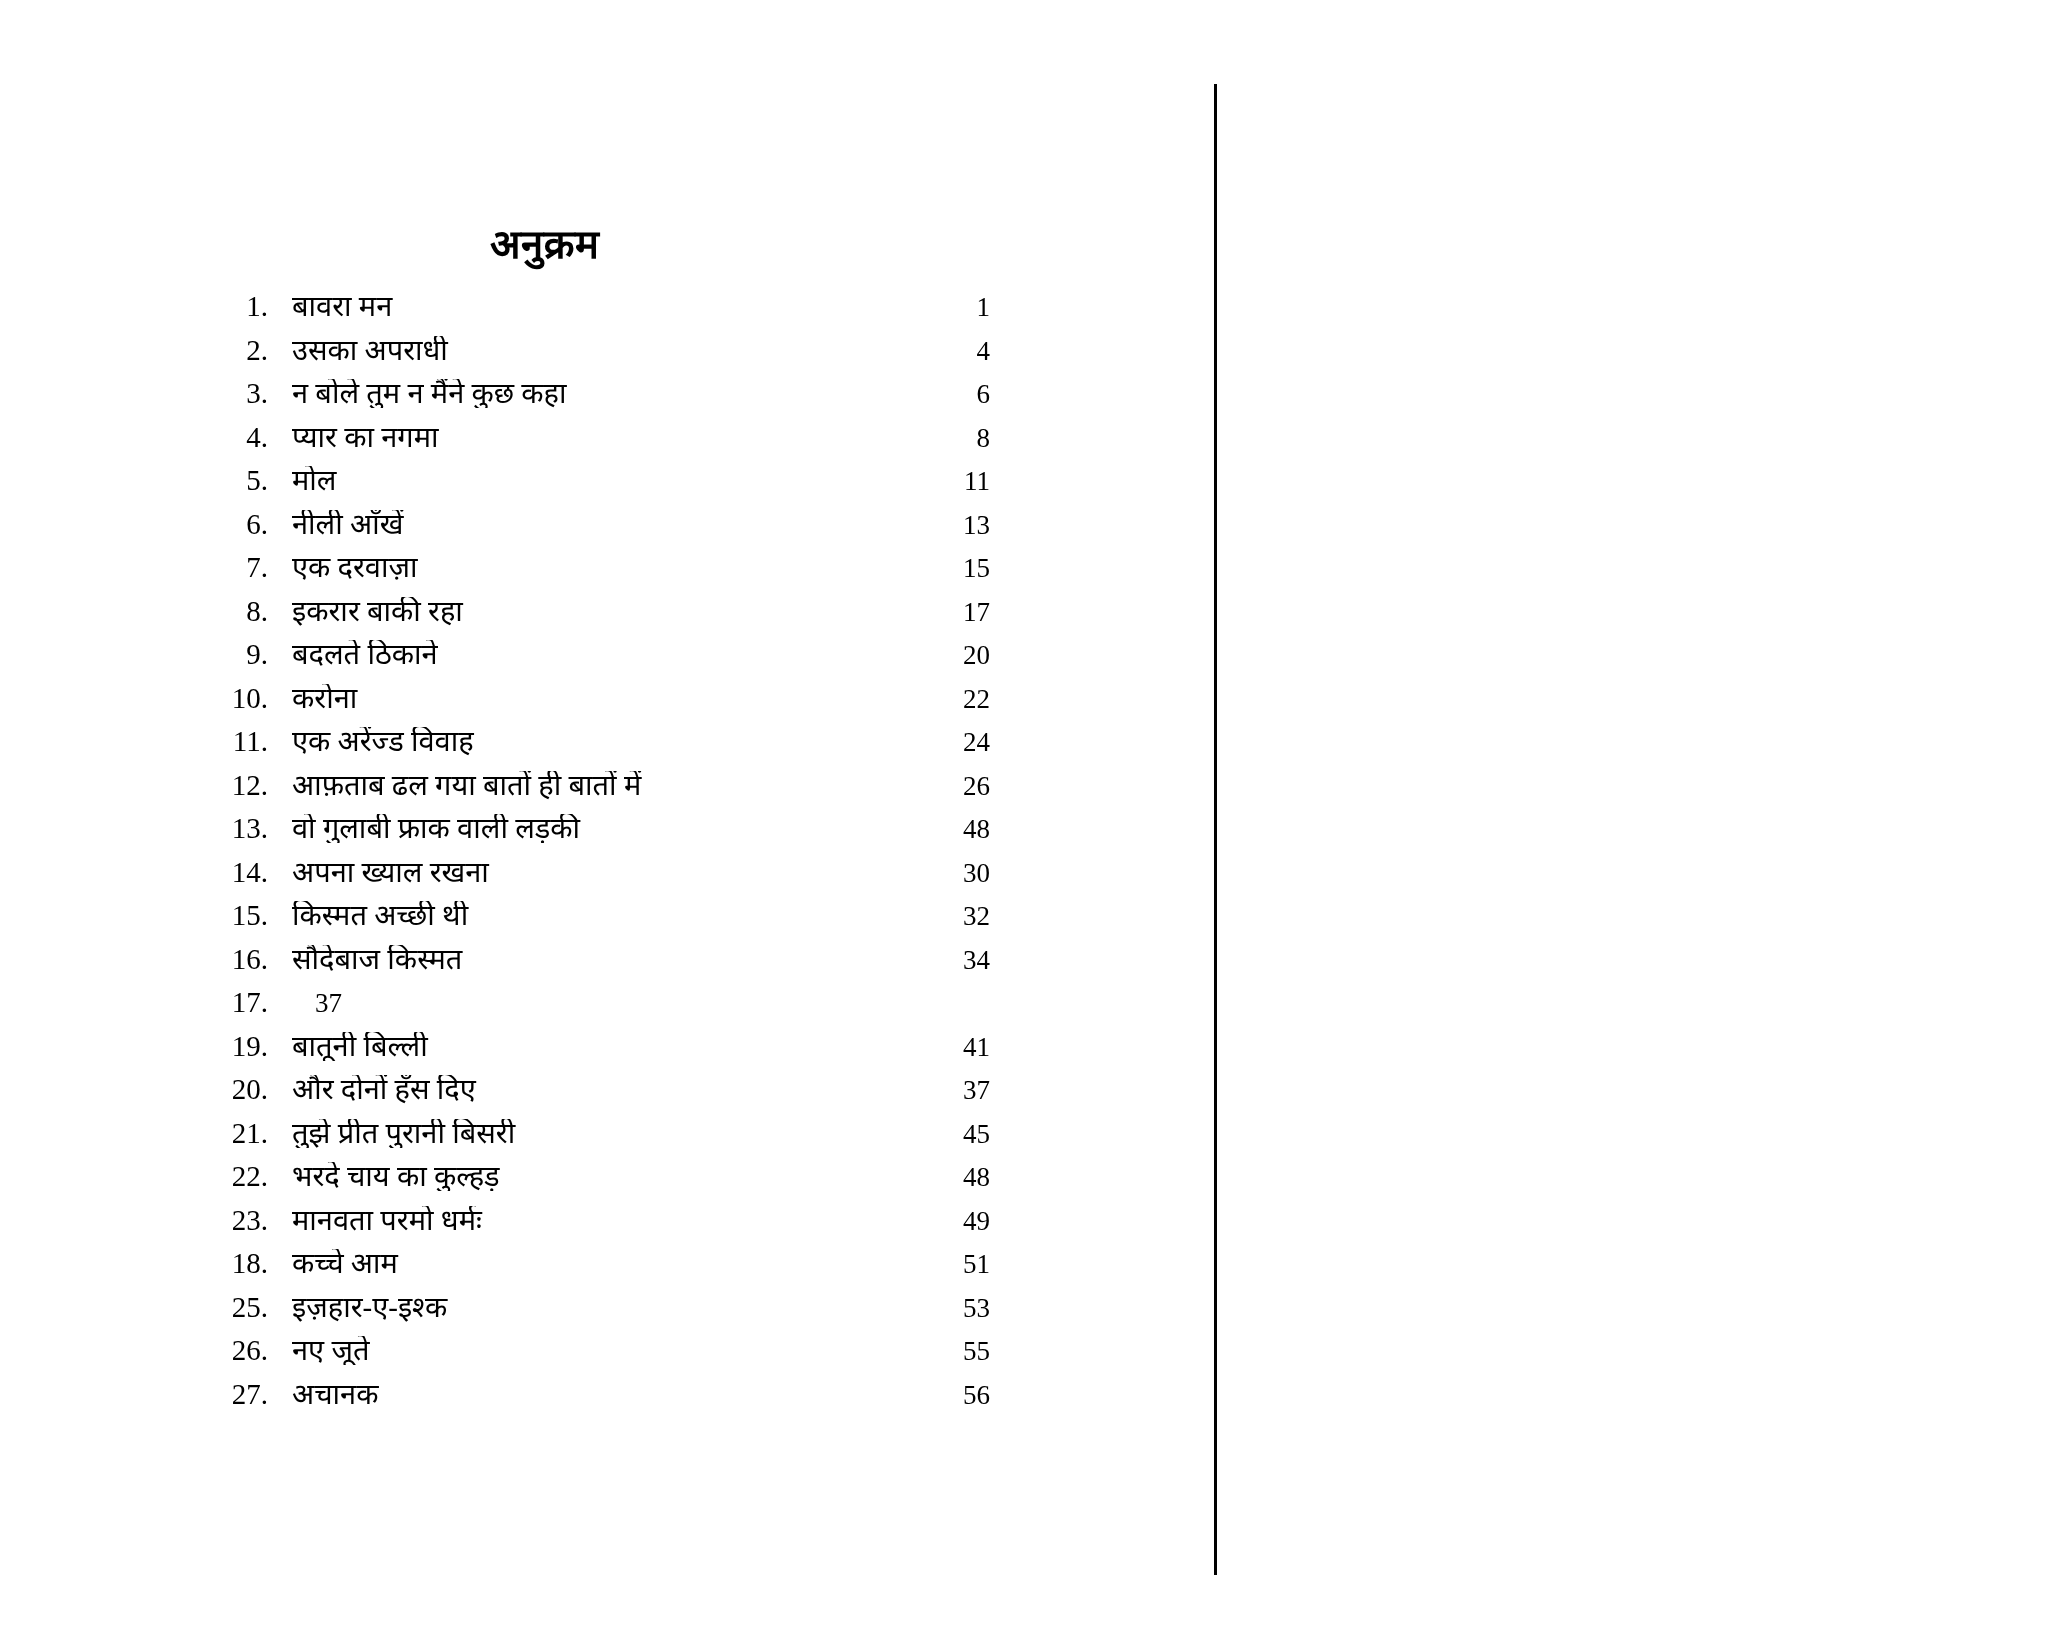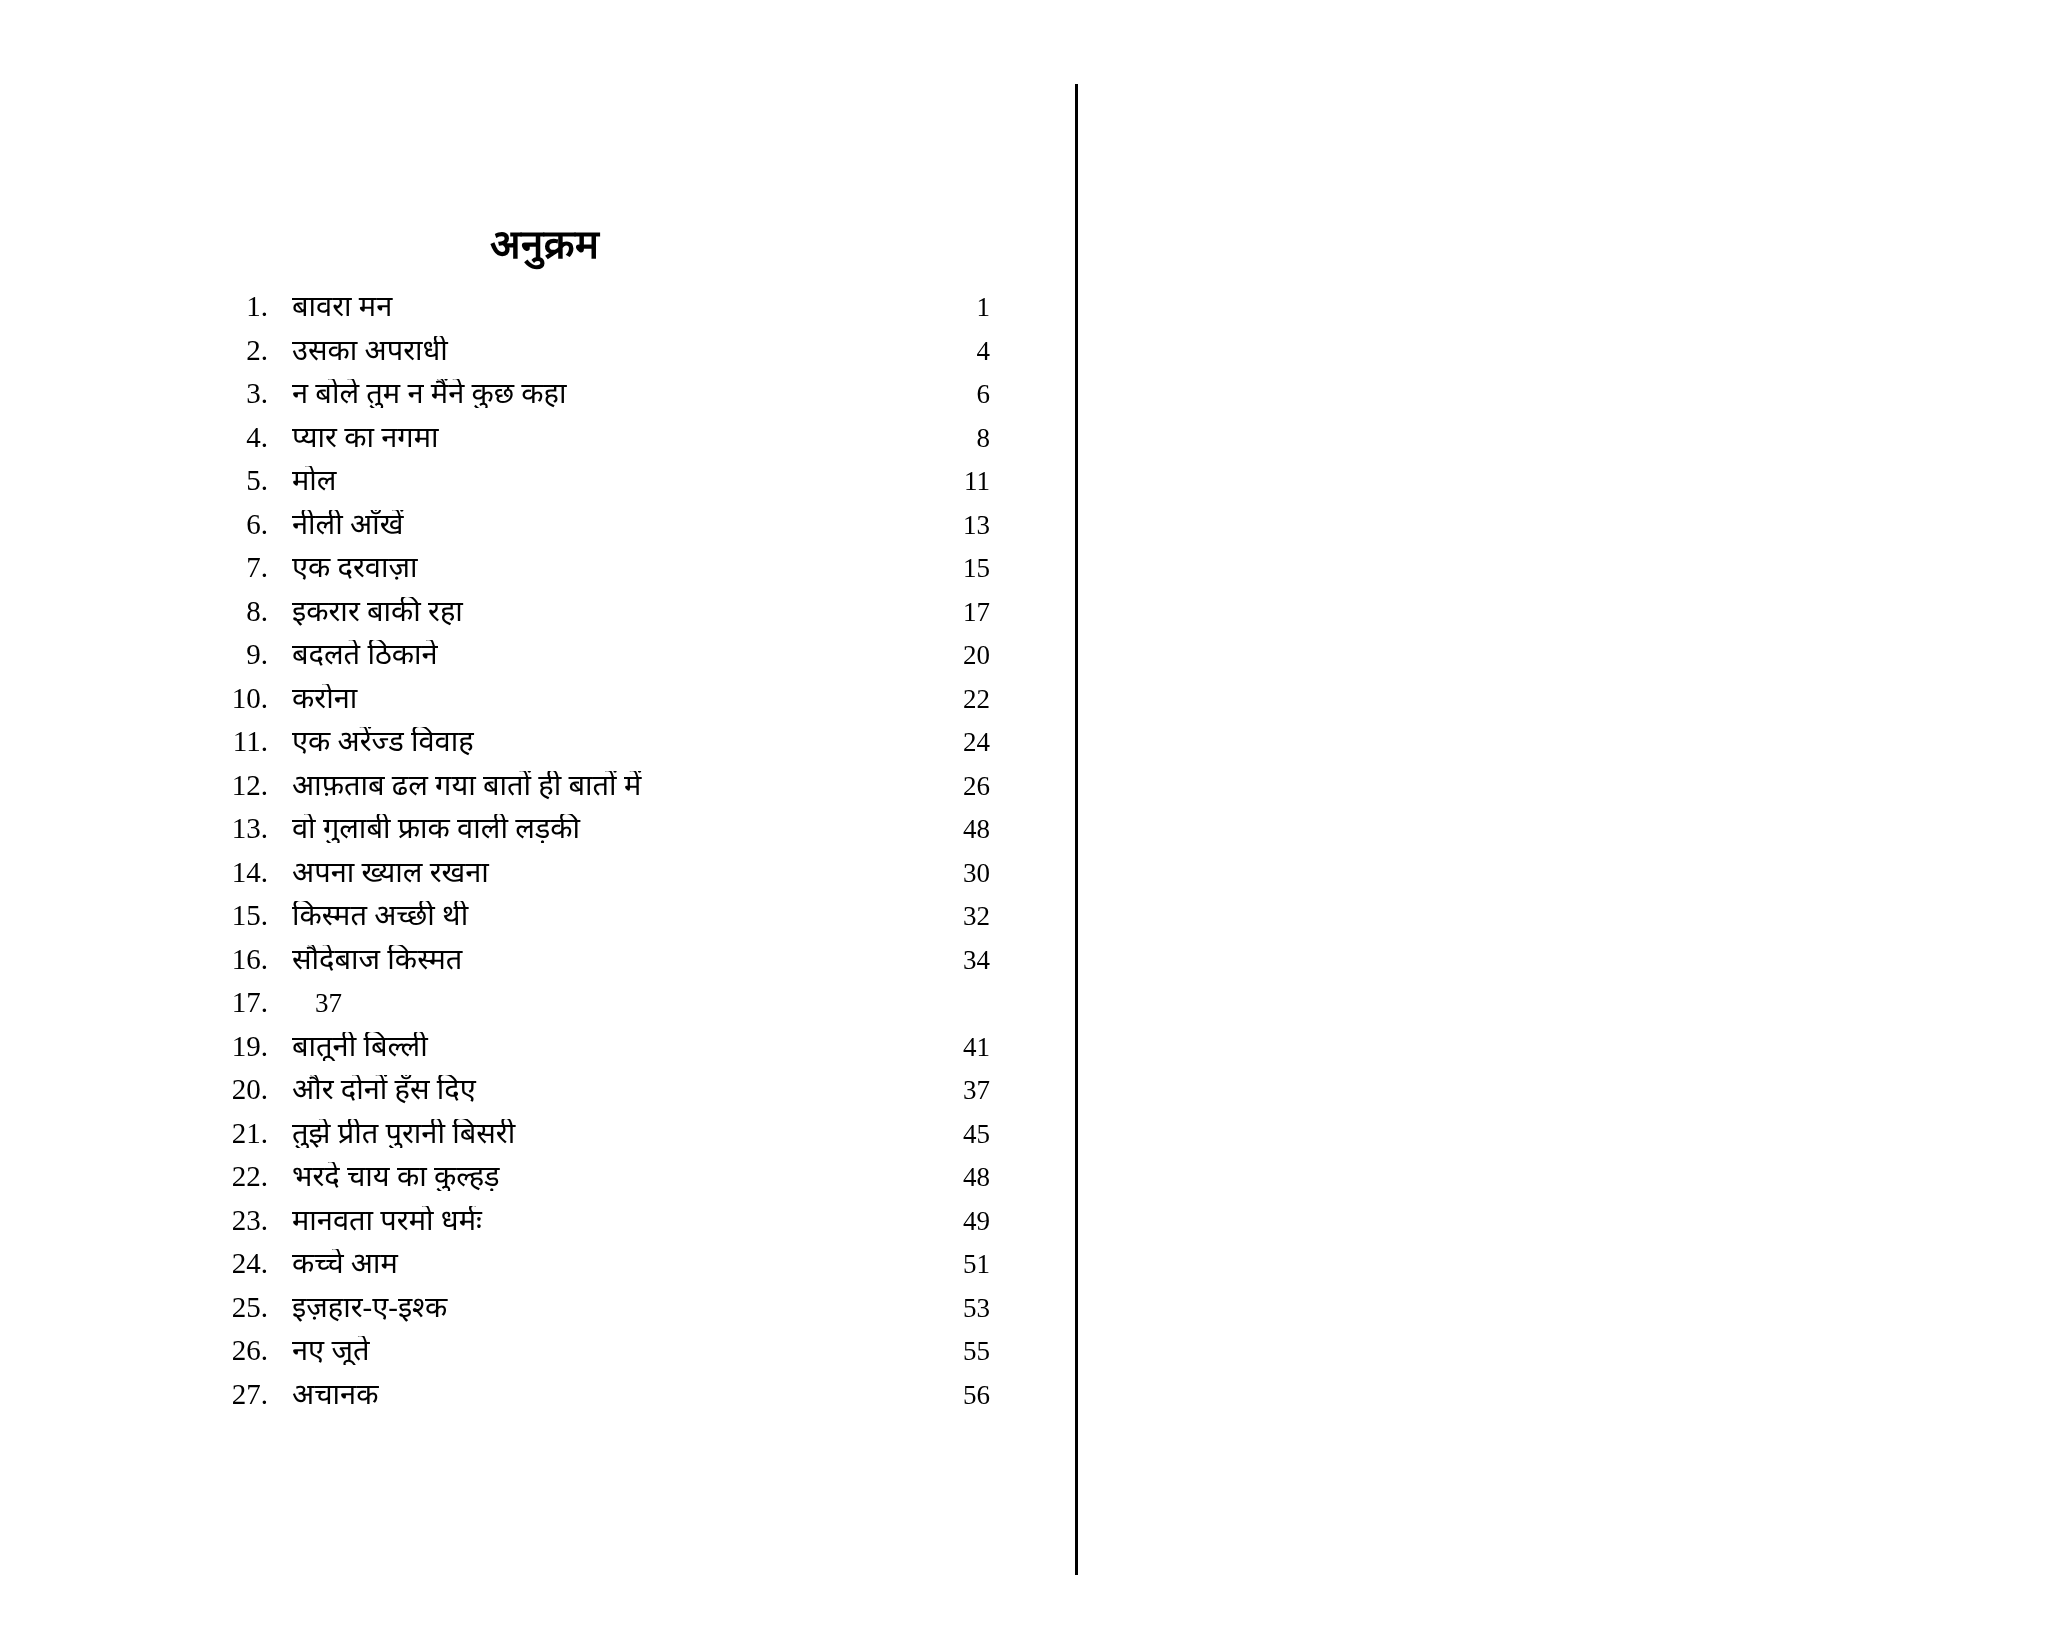--- a/index.html
+++ b/index.html
@@ -22,21 +22,21 @@
     display: flex;
     flex-direction: row;
   }
 
   .column {
     position: relative;
     box-sizing: border-box;
   }
 
   .column-left {
-    width: 1075px;
+    width: 1214px;
     padding: 0;
   }
 
   .divider {
     width: 3px;
     background: #000000;
     margin-top: 84px;
     margin-bottom: 52px;
     flex: 0 0 auto;
   }
@@ -210,21 +210,21 @@
           <span class="toc-num">22.</span>
           <span class="toc-label">भरदे चाय का कुल्हड़</span>
           <span class="toc-page">48</span>
         </li>
         <li class="toc-row">
           <span class="toc-num">23.</span>
           <span class="toc-label">मानवता परमो धर्मः</span>
           <span class="toc-page">49</span>
         </li>
         <li class="toc-row">
-          <span class="toc-num">24.</span>
+          <span class="toc-num">18.</span>
           <span class="toc-label">कच्चे आम</span>
           <span class="toc-page">51</span>
         </li>
         <li class="toc-row">
           <span class="toc-num">25.</span>
           <span class="toc-label">इज़हार-ए-इश्क</span>
           <span class="toc-page">53</span>
         </li>
         <li class="toc-row">
           <span class="toc-num">26.</span>

